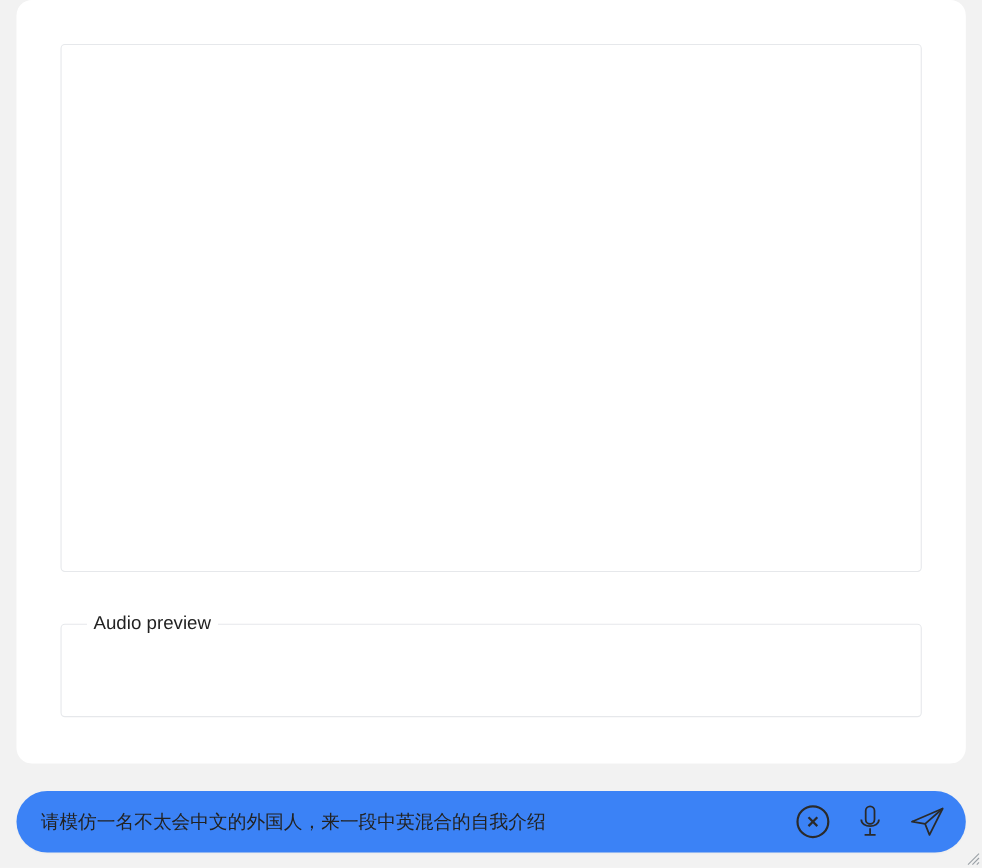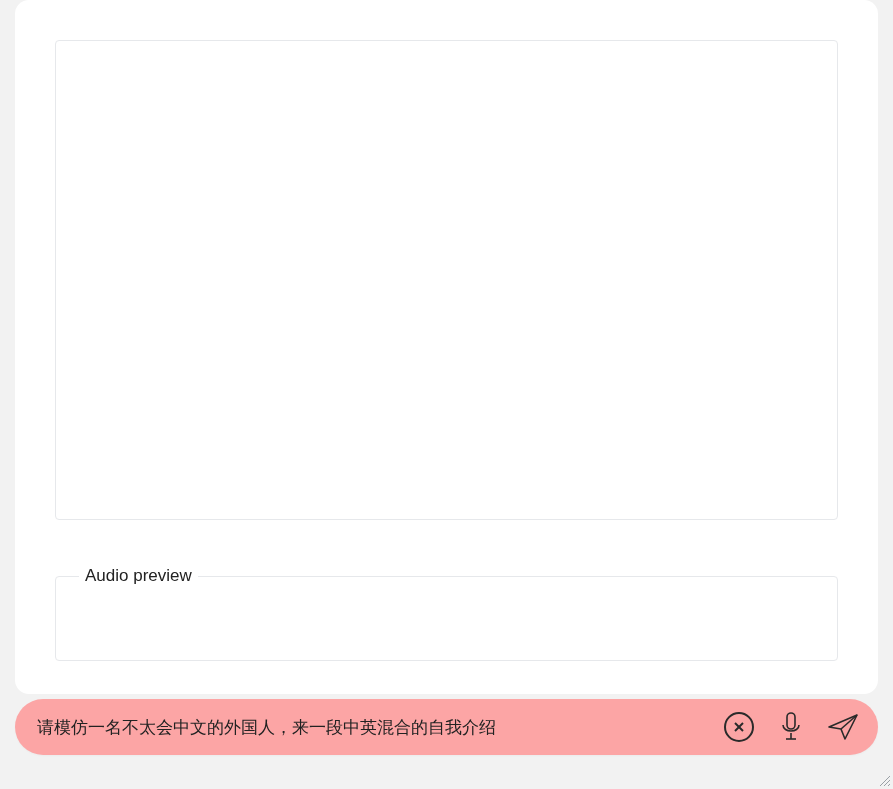--- a/index.html
+++ b/index.html
@@ -47,39 +47,39 @@
       background: #d0d0d0;
     }
     .text-output-area::-webkit-scrollbar-button {
       height: 16px;
       background: #f0f0f0;
     }
     .text-output-area::-webkit-scrollbar-button:vertical:start {
       background: #f0f0f0;
     }
     .audio-preview-fieldset {
-      margin-top: 42px;
+      margin-top: 32px;
       border: 1px solid #e6e8eb;
       border-radius: 4px;
       padding: 20px 15px 38px;
       min-height: 95px;
     }
     .audio-preview-legend {
       font-size: 17px;
       color: #222;
       padding: 0 6px;
       margin-left: 8px;
     }
     .input-bar {
       position: absolute;
       left: 15px;
       right: 15px;
-      bottom: 34px;
+      bottom: 14px;
       height: 56px;
-      background: #fca5a5;
+      background: #3b82f6;
       border-radius: 28px;
       display: flex;
       align-items: center;
       padding: 0 18px 0 22px;
       box-shadow: 0 1px 2px rgba(0,0,0,0.03);
     }
     .message-input {
       flex: 1;
       border: none;
       outline: none;

